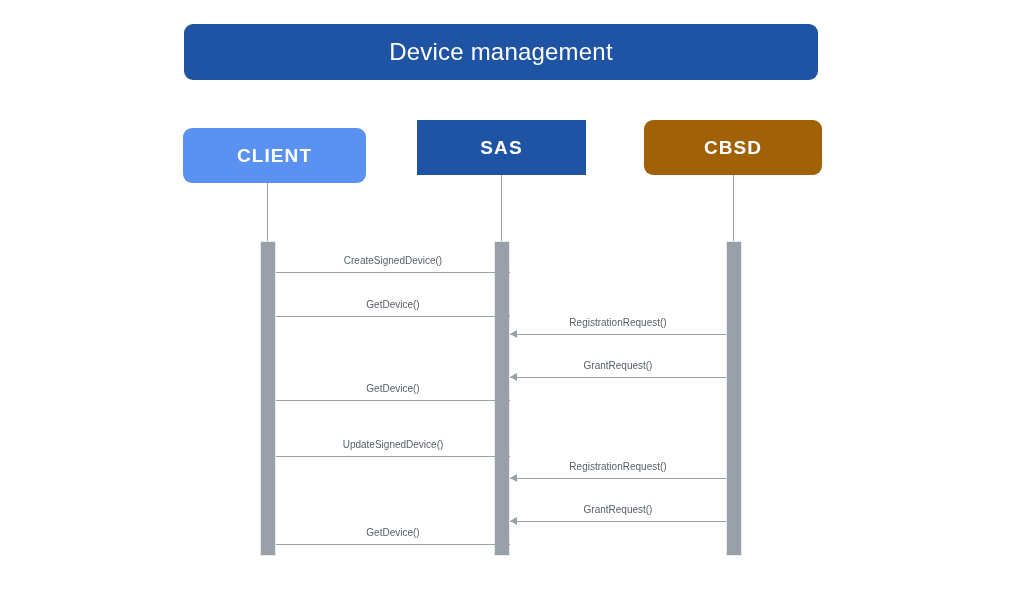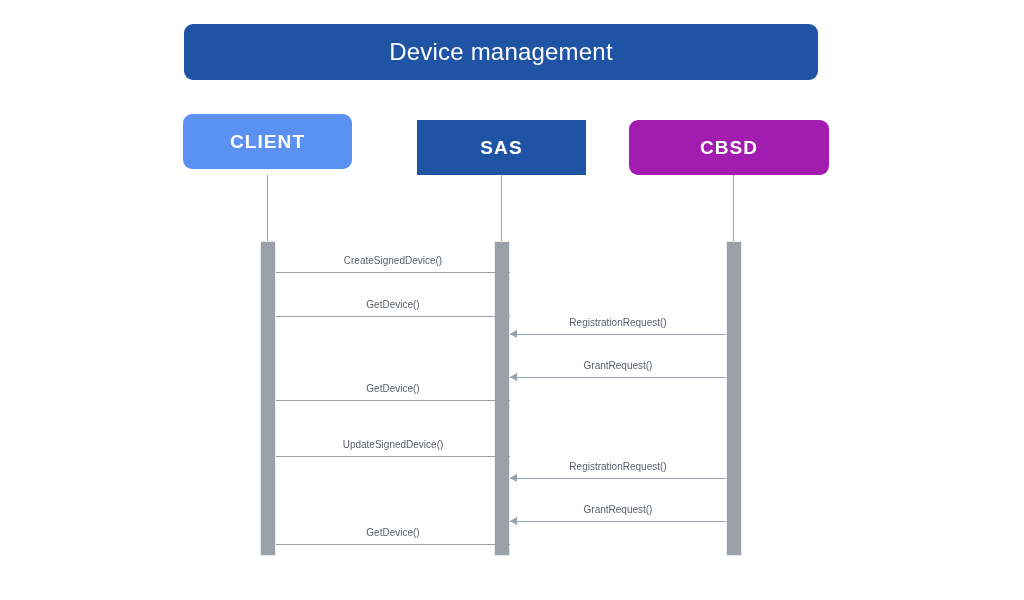--- a/index.html
+++ b/index.html
@@ -136,27 +136,27 @@
       <div class="lifeline" style="left: 267px; top: 175px; height: 381px; background: rgb(154, 160, 169);"></div>
       <div class="lifeline" style="left: 501px; top: 175px; height: 381px; background: rgb(154, 160, 169);"></div>
       <div class="lifeline" style="left: 733px; top: 175px; height: 381px; background: rgb(154, 160, 169);"></div>
     </div>
   <div id="activations-layer">
       <div class="activation" style="left: 260px; top: 241px; width: 16px; height: 315px;"></div>
       <div class="activation" style="left: 494px; top: 241px; width: 16px; height: 315px;"></div>
       <div class="activation" style="left: 726px; top: 241px; width: 16px; height: 315px;"></div>
     </div>
   <div id="participants-layer">
-      <div class="participant rounded" style="left: 183px; top: 114px; width: 169px; height: 55px; background: rgb(91, 145, 240);">
+      <div class="participant rounded" style="left: 183px; top: 128px; width: 183px; height: 55px; background: rgb(91, 145, 240);">
         <span class="participant-label">CLIENT</span>
       </div>
       <div class="participant square" style="left: 417px; top: 120px; width: 169px; height: 55px; background: rgb(31, 83, 164);">
         <span class="participant-label">SAS</span>
       </div>
-      <div class="participant rounded" style="left: 629px; top: 120px; width: 200px; height: 55px; background: #a21caf;">
+      <div class="participant rounded" style="left: 644px; top: 120px; width: 178px; height: 55px; background: #a16207;">
         <span class="participant-label">CBSD</span>
       </div>
     </div>
   <div id="messages-layer">
       <div class="message to-right" style="left: 276px; top: 272px; width: 234px;">
         <div class="msg-line" style="background: rgb(154, 160, 169);"></div>
         <div class="msg-head"></div>
         <div class="msg-label" style="color: rgb(88, 94, 104);">CreateSignedDevice()</div>
       </div>
       <div class="message to-right" style="left: 276px; top: 316px; width: 234px;">

